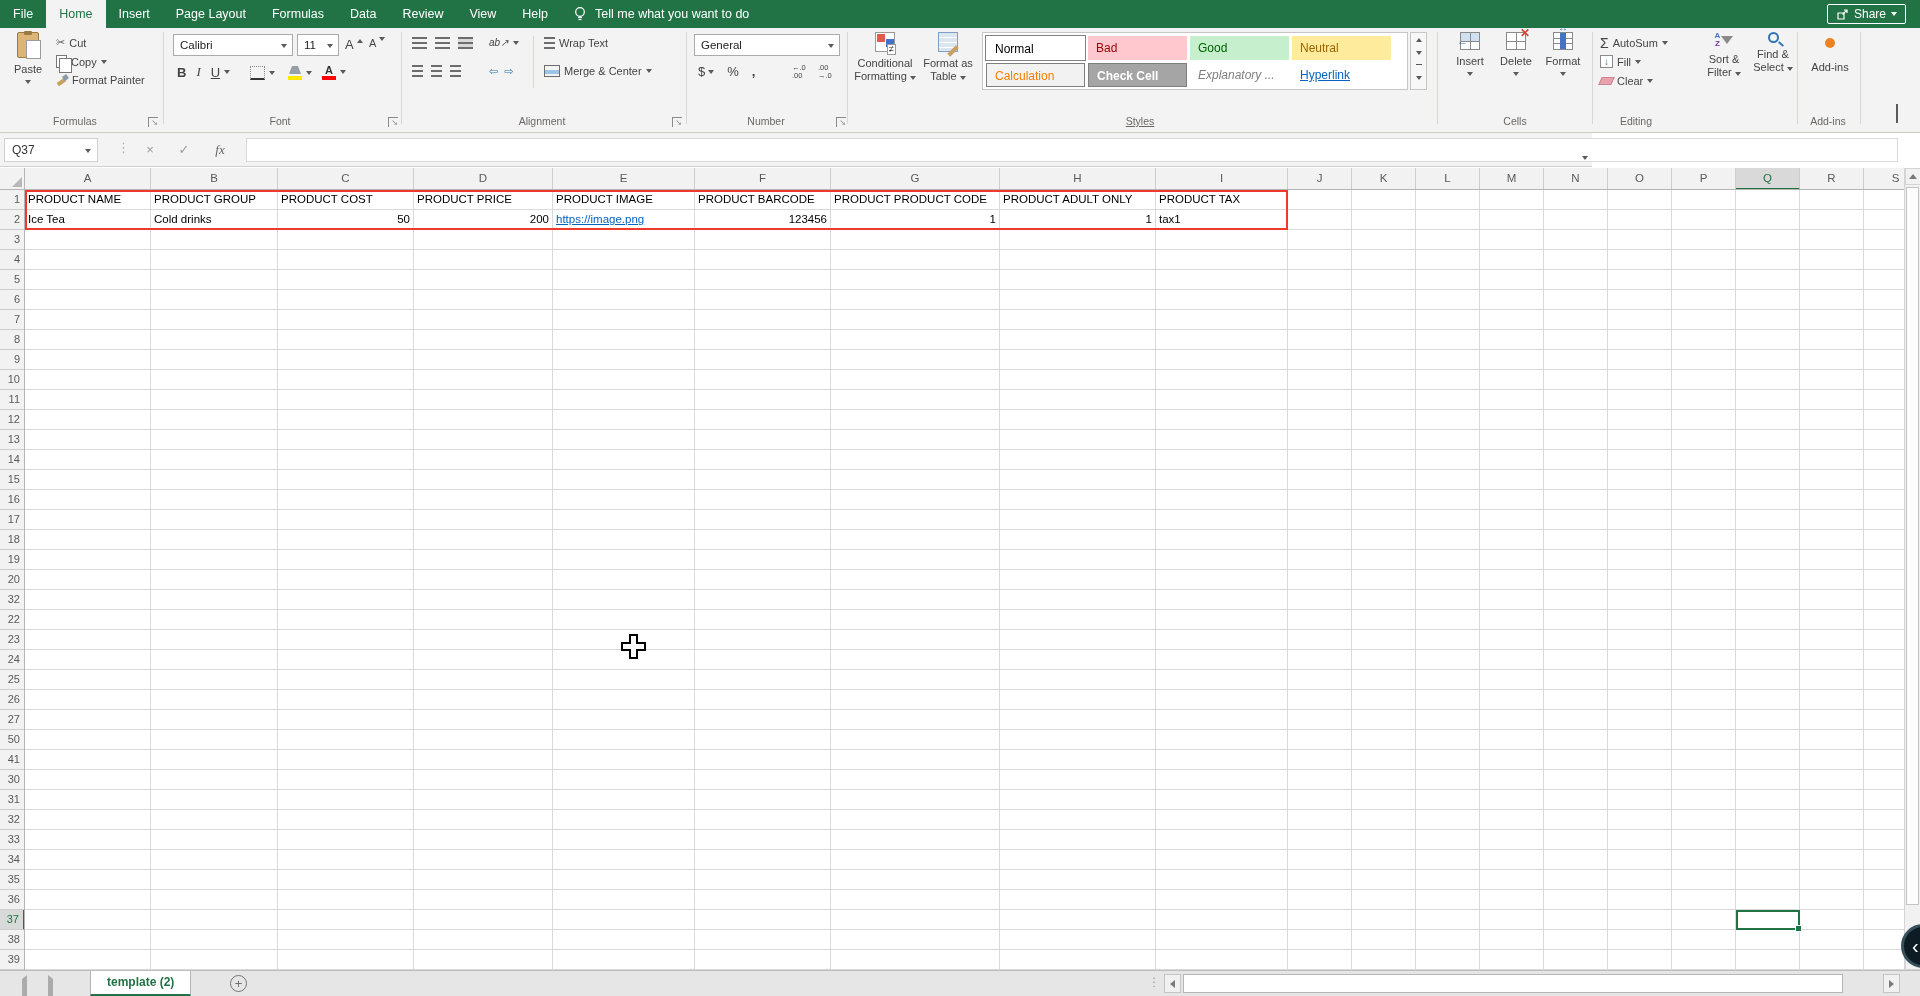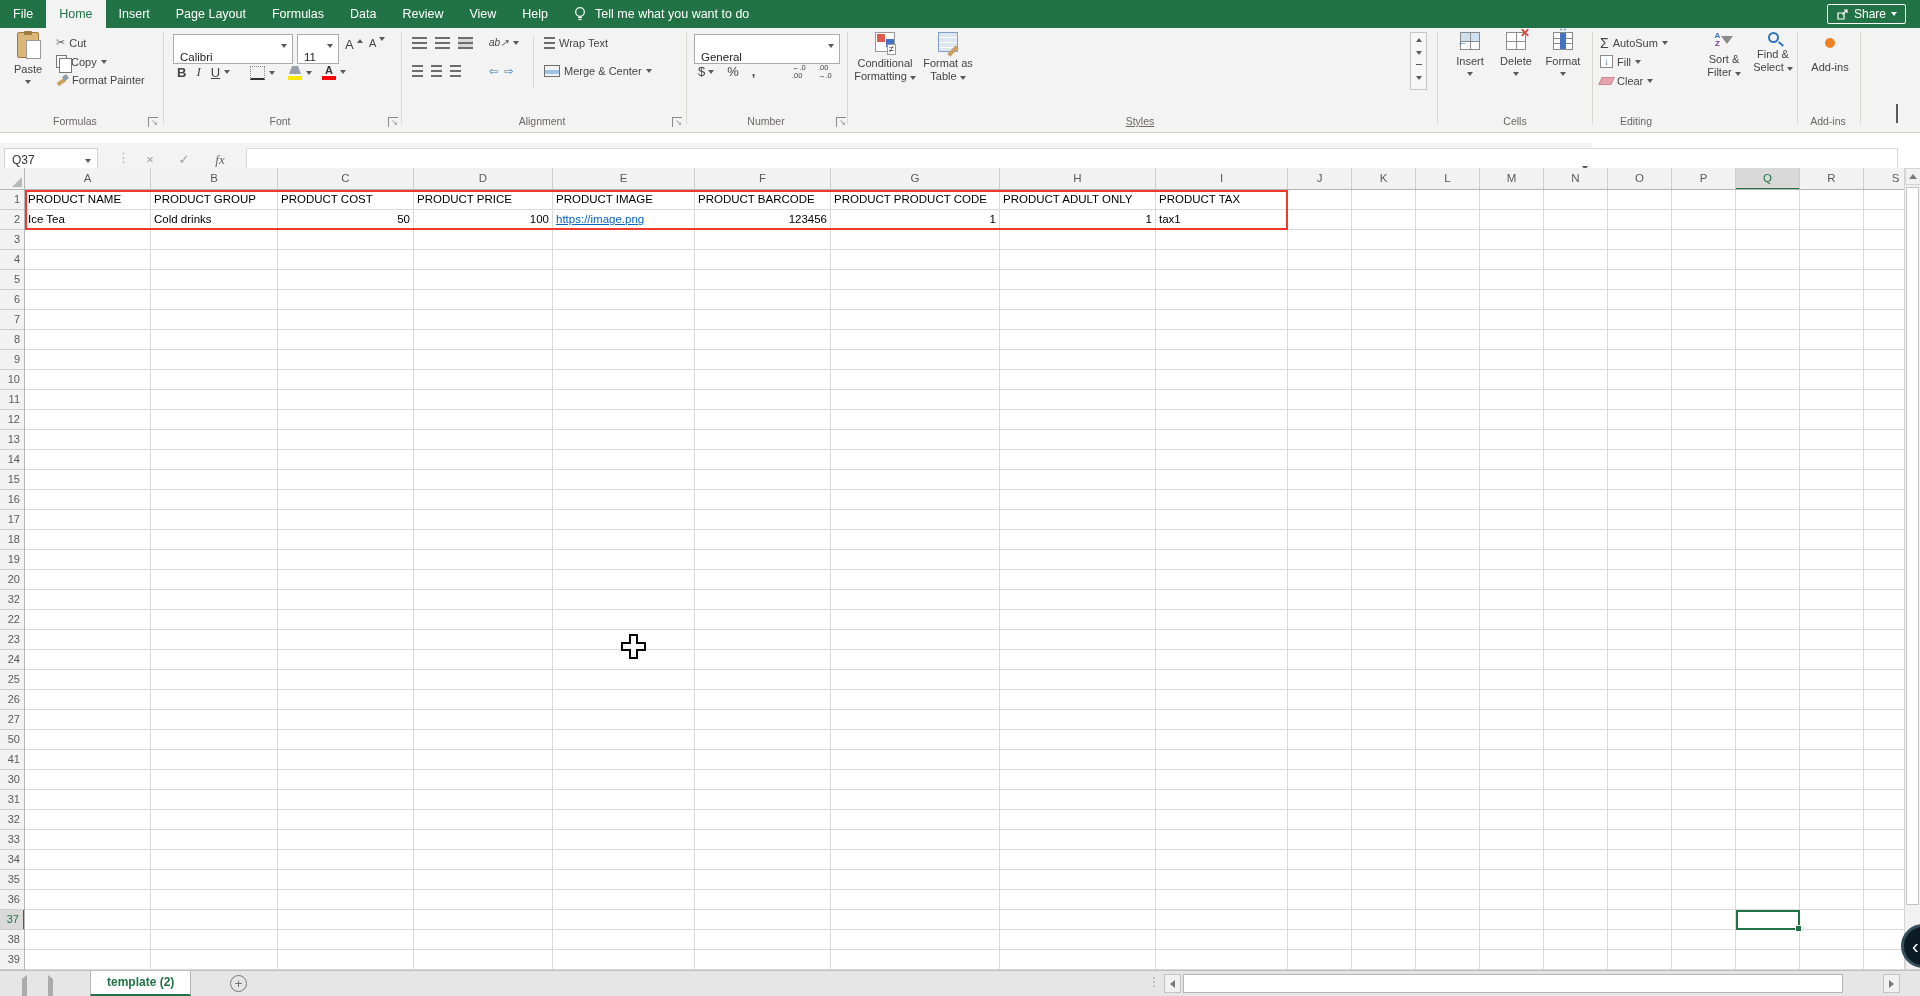--- a/index.html
+++ b/index.html
@@ -14,21 +14,21 @@
     display:flex;align-items:center;gap:5px;color:#fff;font-size:12px;padding:0 8px;}
   .caret-w{width:0;height:0;border-left:3px solid transparent;border-right:3px solid transparent;border-top:4px solid #fff;}
   
   #ribbon{position:absolute;left:0;top:28px;width:1920px;height:105px;background:#f3f3f3;border-bottom:1px solid #cfccc8;}
   .vr{position:absolute;top:4px;height:92px;width:1px;background:#dad7d3;}
   .glabel{position:absolute;bottom:5px;font-size:10.5px;color:#6a6864;text-align:center;}
   .launcher{position:absolute;bottom:5px;width:10px;height:10px;border-top:1px solid #8a8a8a;border-left:1px solid #8a8a8a;font-size:8px;color:#8a8a8a;line-height:10px;text-align:right;}
   .rrow{position:absolute;display:flex;align-items:center;gap:4px;font-size:11px;color:#444;white-space:nowrap;}
   .cdn{width:0;height:0;border-left:3px solid transparent;border-right:3px solid transparent;border-top:4px solid #5a5a5a;display:inline-block;}
   .cup{width:0;height:0;border-left:3px solid transparent;border-right:3px solid transparent;border-bottom:4px solid #5a5a5a;display:inline-block;}
-  .combo{background:#fff;border:1px solid #ababab;height:30px;display:flex;align-items:flex-end;font-size:11.5px;color:#222;padding-left:6px;position:relative;}
+  .combo{background:#fff;border:1px solid #ababab;height:22px;display:flex;align-items:center;font-size:11.5px;color:#222;padding-left:6px;position:relative;}
   .combo .cdn{position:absolute;right:5px;top:9px;}
   .bigbtn{position:absolute;top:4px;display:flex;flex-direction:column;align-items:center;font-size:11px;color:#444;text-align:center;line-height:13px;}
   .bigbtn .ic{margin-bottom:5px;}
   
   .paste-ic{width:22px;height:26px;background:#dcb679;border:1px solid #9c7b43;border-radius:2px;position:relative;}
   .paste-ic:before{content:'';position:absolute;left:6px;top:-2px;width:8px;height:4px;background:#9c7b43;border-radius:1px;}
   .paste-ic:after{content:'';position:absolute;right:-3px;bottom:-2px;width:13px;height:17px;background:#fff;border:1px solid #9a9a9a;}
   .copy-ic{width:11px;height:13px;background:#fff;border:1px solid #777;position:relative;}
   .copy-ic:after{content:'';position:absolute;left:2px;top:2px;width:11px;height:13px;background:#fff;border:1px solid #777;}
   .fp-ic{width:12px;height:12px;position:relative;}
@@ -79,21 +79,21 @@
   .filld-ic{width:13px;height:13px;border:1px solid #8a8a8a;color:#2e75b6;font-size:10px;line-height:12px;text-align:center;font-weight:bold;background:#fff;}
   .clear-ic{width:13px;height:8px;background:#e8a2ad;border:1px solid #c98794;transform:skewX(-25deg);}
   .sort-ic{display:flex;align-items:center;gap:1px;}
   .sort-az{display:flex;flex-direction:column;font-size:8px;font-weight:bold;line-height:8px;}
   .funnel{width:0;height:0;border-left:6px solid transparent;border-right:6px solid transparent;border-top:8px solid #8a8a8a;position:relative;}
   .mag-ic{width:11px;height:11px;border:2px solid #2e75b6;border-radius:50%;position:relative;}
   .mag-ic:after{content:'';position:absolute;left:8px;top:9px;width:6px;height:2px;background:#2e75b6;transform:rotate(40deg);}
   .dot-ic{width:10px;height:10px;border-radius:50%;background:#ef8122;}
   .chev-up{width:8px;height:8px;border-left:2px solid #5a5a5a;border-top:2px solid #5a5a5a;transform:rotate(45deg);}
   
-  #formulabar{position:absolute;left:0;top:143px;width:1592px;height:34px;background:#f3f3f3;border-bottom:1px solid #cfcfcf;}
+  #formulabar{position:absolute;left:0;top:133px;width:1592px;height:34px;background:#f3f3f3;border-bottom:1px solid #cfcfcf;}
   #namebox{position:absolute;left:4px;top:5px;width:94px;height:24px;background:#fff;border:1px solid #d0d0d0;
       font-size:12px;color:#333;line-height:22px;padding-left:7px;}
   #namebox .cdn{position:absolute;right:6px;top:10px;}
   #fb-grip{position:absolute;left:117px;top:7px;color:#b0b0b0;font-size:13px;letter-spacing:0;}
   .fb-btn{position:absolute;top:5px;width:24px;height:24px;text-align:center;line-height:24px;color:#9b9b9b;font-size:13px;}
   #fx-btn{font-family:"Liberation Serif",serif;font-style:italic;color:#666;}
   #formula-input{position:absolute;left:246px;top:5px;width:1652px;height:24px;background:#fff;border:1px solid #d9d9d9;}
   #fb-expand{position:absolute;right:4px;top:13px;}
   
   #sheet{position:absolute;left:0;top:168px;width:1904px;height:802px;background:#fff;}
@@ -285,20 +285,30 @@
   <div class="bigbtn" style="left:854px;width:62px;">
     <span class="ic cf-ic"></span>
     <span>Conditional</span>
     <span><span>Formatting</span> <span class="cdn"></span></span>
   </div>
   <div class="bigbtn" style="left:920px;width:56px;">
     <span class="ic ft-ic"></span>
     <span>Format as</span>
     <span><span>Table</span> <span class="cdn"></span></span>
   </div>
+  <div id="style-gallery">
+      <div class="chip chip-sel" style="background: rgb(255, 255, 255); color: rgb(0, 0, 0);">Normal</div>
+      <div class="chip" style="background: rgb(255, 199, 206); color: rgb(156, 0, 6);">Bad</div>
+      <div class="chip" style="background: rgb(198, 239, 206); color: rgb(0, 97, 0);">Good</div>
+      <div class="chip" style="background: rgb(255, 235, 156); color: rgb(156, 101, 0);">Neutral</div>
+      <div class="chip chip-box" style="background: rgb(242, 242, 242); color: rgb(250, 125, 0);">Calculation</div>
+      <div class="chip chip-box" style="background: rgb(165, 165, 165); color: rgb(255, 255, 255); font-weight: bold;">Check Cell</div>
+      <div class="chip" style="background: rgb(255, 255, 255); color: rgb(127, 127, 127); font-style: italic;">Explanatory ...</div>
+      <div class="chip" style="color: rgb(5, 99, 193); text-decoration: underline;">Hyperlink</div>
+    </div>
   <div id="gal-scroll">
     <span class="cup"></span>
     <span class="cdn"></span>
     <span style="border-top:1px solid #5a5a5a;padding-top:1px;"><span class="cdn"></span></span>
   </div>
   <div class="glabel" style="left:1090px;width:100px;text-decoration:underline;">Styles</div>
   <div class="vr" style="left:1437px;"></div>
 
   <div class="bigbtn" style="left:1448px;width:44px;">
     <span class="ic grid-ic ins"></span>
@@ -457,21 +467,21 @@
         <div class="gcell" style="width: 64px;"></div>
         <div class="gcell" style="width: 64px;"></div>
         <div class="gcell" style="width: 64px;"></div>
         <div class="gcell" style="width: 64px;"></div>
         <div class="gcell" style="width: 64px;"></div>
       </div>
       <div class="grow">
         <div class="gcell" style="width: 126px; text-align: left;">Ice Tea</div>
         <div class="gcell" style="width: 127px; text-align: left;">Cold drinks</div>
         <div class="gcell" style="width: 136px; text-align: right;">50</div>
-        <div class="gcell" style="width: 139px; text-align: right;">100</div>
+        <div class="gcell" style="width: 139px; text-align: right;">200</div>
         <div class="gcell" style="width: 142px; text-align: left;"><span class="link">https://image.png</span></div>
         <div class="gcell" style="width: 136px; text-align: right;">123456</div>
         <div class="gcell" style="width: 169px; text-align: right;">1</div>
         <div class="gcell" style="width: 156px; text-align: right;">1</div>
         <div class="gcell" style="width: 132px; text-align: left;">tax1</div>
         <div class="gcell" style="width: 64px;"></div>
         <div class="gcell" style="width: 64px;"></div>
         <div class="gcell" style="width: 64px;"></div>
         <div class="gcell" style="width: 64px;"></div>
         <div class="gcell" style="width: 64px;"></div>

